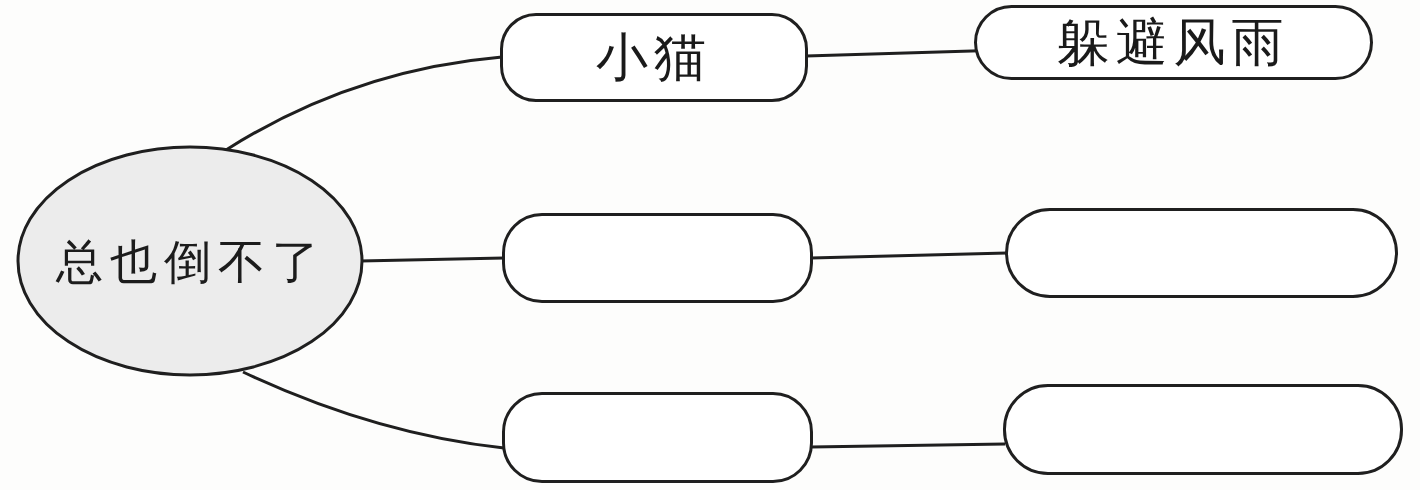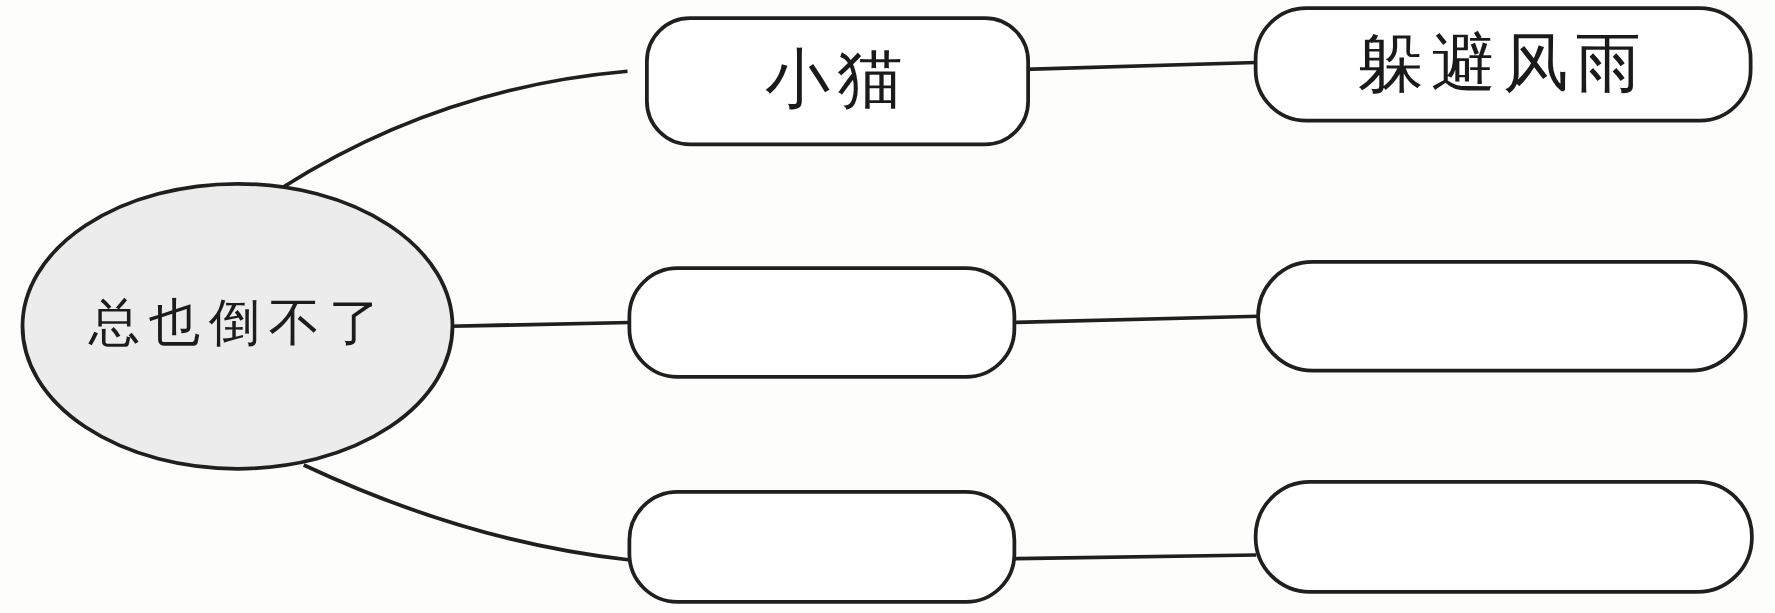--- a/index.html
+++ b/index.html
@@ -29,44 +29,43 @@
     border: 3px solid #1f1f1f;
     box-sizing: border-box;
     display: flex;
     align-items: center;
     justify-content: center;
     color: #1a1a1a;
     font-size: 52px;
     letter-spacing: 6px;
     line-height: 1;
   }
-  .box-r1c1 { left: 516px; top: 13px;  width: 308px; height: 104px; border-radius: 36px; }
-  .box-r1c2 { left: 1003px; top: 5px;  width: 399px; height: 93px; border-radius: 42px; }
+  .box-r1c1 { left: 500px; top: 13px;  width: 308px; height: 89px; border-radius: 36px; }
+  .box-r1c2 { left: 974px; top: 5px;  width: 399px; height: 75px; border-radius: 42px; }
   .box-r2c1 { left: 502px; top: 213px; width: 311px; height: 90px; border-radius: 40px; }
   .box-r2c2 { left: 1005px; top: 208px; width: 393px; height: 90px; border-radius: 45px; }
   .box-r3c1 { left: 502px; top: 392px; width: 311px; height: 91px; border-radius: 40px; }
   .box-r3c2 { left: 1003px; top: 384px; width: 400px; height: 91px; border-radius: 45px; }
   .root-label {
     position: absolute;
     z-index: 2;
     left: 18px;
     top: 147px;
     width: 346px;
     height: 230px;
     display: flex;
     flex-direction: column;
     align-items: center;
     justify-content: center;
     gap: 34px;
     color: #1c1c1c;
-    font-size: 41px;
+    font-size: 47px;
     letter-spacing: 7px;
     line-height: 1;
     text-align: center;
-    font-family: Liberation Mono, monospace;
   }
   .root-label .line { white-space: nowrap; }
 </style>
 </head>
 <body>
 
 <div class="canvas">
 
   <svg class="connector-svg" viewBox="0 0 1420 490" xmlns="http://www.w3.org/2000/svg">
 

